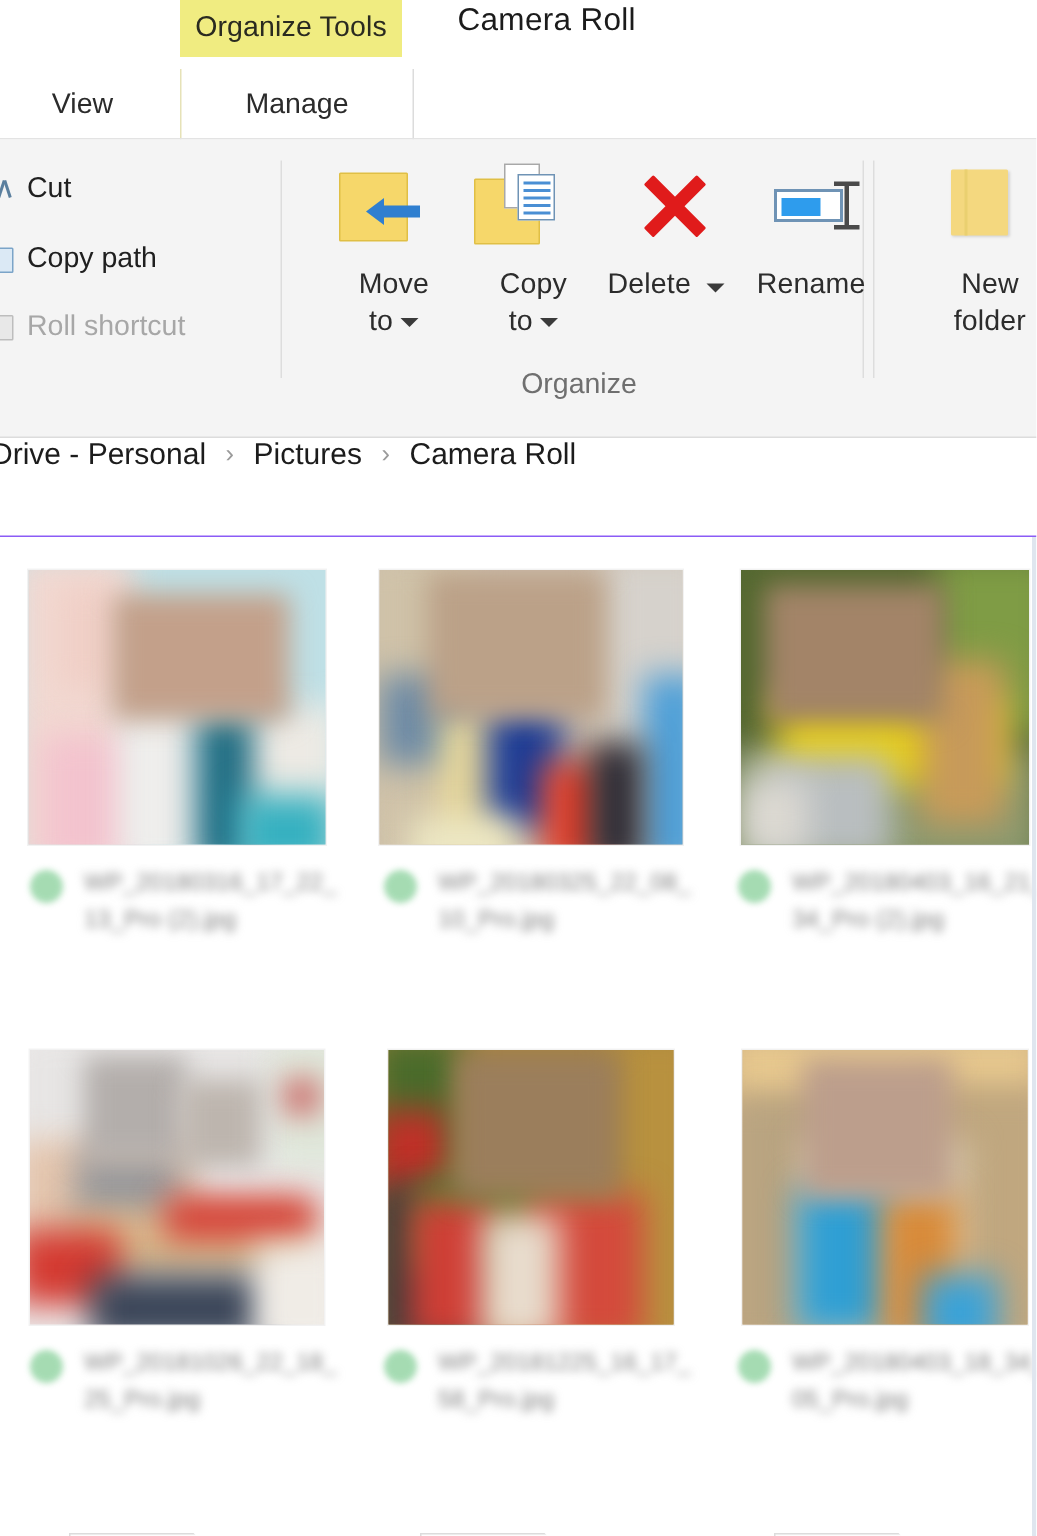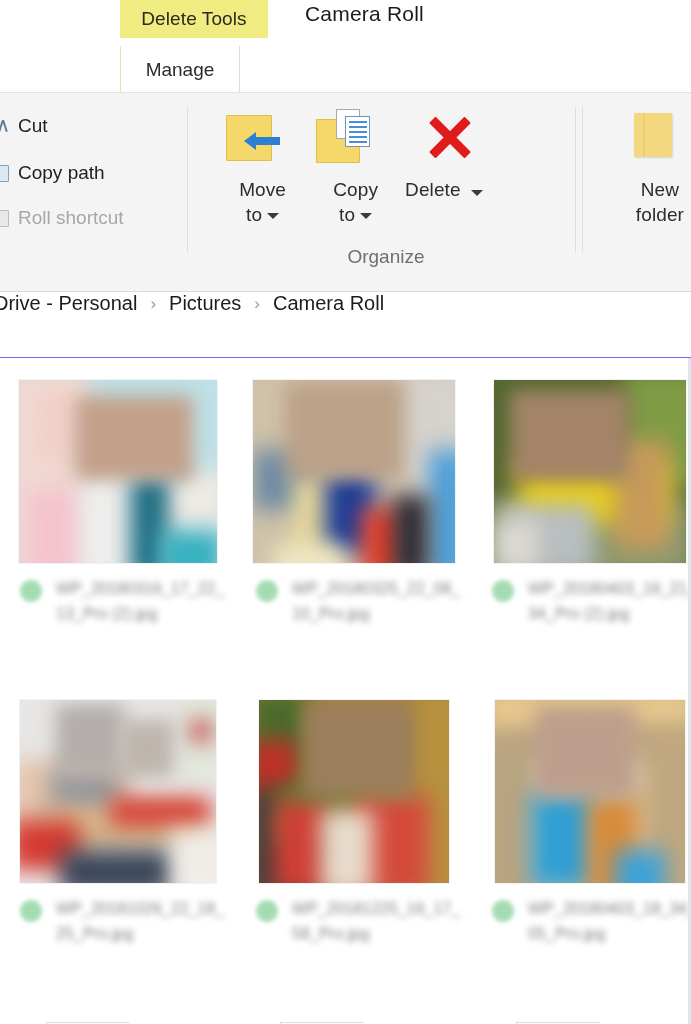--- a/index.html
+++ b/index.html
@@ -25,21 +25,21 @@
   }
 
   .tabrow { position:relative; height:47px; background:#ffffff; }
   .tab {
     position:absolute; top:0; height:47px;
     display:flex; align-items:center; justify-content:center;
     font-size:19px; color:#2b2b2b;
   }
   .tab-view { left:12px; width:86px; }
   .tab-manage {
-    left:120px; width:120px;
+    left:120px; width:156px;
     background:#ffffff;
     border-left:1px solid #e6e2b7;
     border-right:1px solid #dcdcdc;
   }
   .tabrow-underline {
     position:absolute; left:0; right:0; bottom:0; height:1px; background:#e3e3e3;
   }
 
   
   .ribbon {
@@ -228,25 +228,26 @@
     border-left:13px solid transparent; border-top:13px solid #ffffff;
   }
   .scroll-sliver {
     position:absolute; right:0; top:0; width:3px; height:100%; background:#dfe6ef;
   }
 </style>
 </head>
 <body>
 
 <div class="tabstrip">
-  <div class="ctx-tab-header">Delete Tools</div>
+  <div class="ctx-tab-header">Organize Tools</div>
   <div class="window-title">Camera Roll</div>
 </div>
 
 <div class="tabrow">
+  <div class="tab tab-view">View</div>
   <div class="tab tab-manage">Manage</div>
   <div class="tabrow-underline"></div>
 </div>
 
 <div class="ribbon">
 
   <div class="grp-clipboard">
     <div class="clip-item c1">
       <span class="mini-ico scissors"></span>
       <span>Cut</span>
@@ -304,20 +305,35 @@
             <span></span>
             <span></span>
           </div>
       </div>
       <div class="cap">
         <span>Delete</span>
         <div class="caret caret-below"></div>
       </div>
     </div>
 
+    <div class="big-btn" style="left:291px;">
+      <div class="glyph">
+        <div class="ic-rename">
+          <div class="ic-rn-box">
+              <div class="ic-rn-fill"></div>
+            </div>
+          <div class="ic-rn-beam">
+              <i class="v"></i>
+              <i class="t"></i>
+              <i class="b"></i>
+            </div>
+        </div>
+      </div>
+      <div class="cap">Rename</div>
+    </div>
 
     <div class="grp-label">Organize</div>
   </div>
 
   <div class="grp-divider div3"></div>
 
   <div class="grp-new">
     <div class="big-btn" style="left:4px;">
       <div class="glyph">
         <div class="ic-newfolder"></div>

